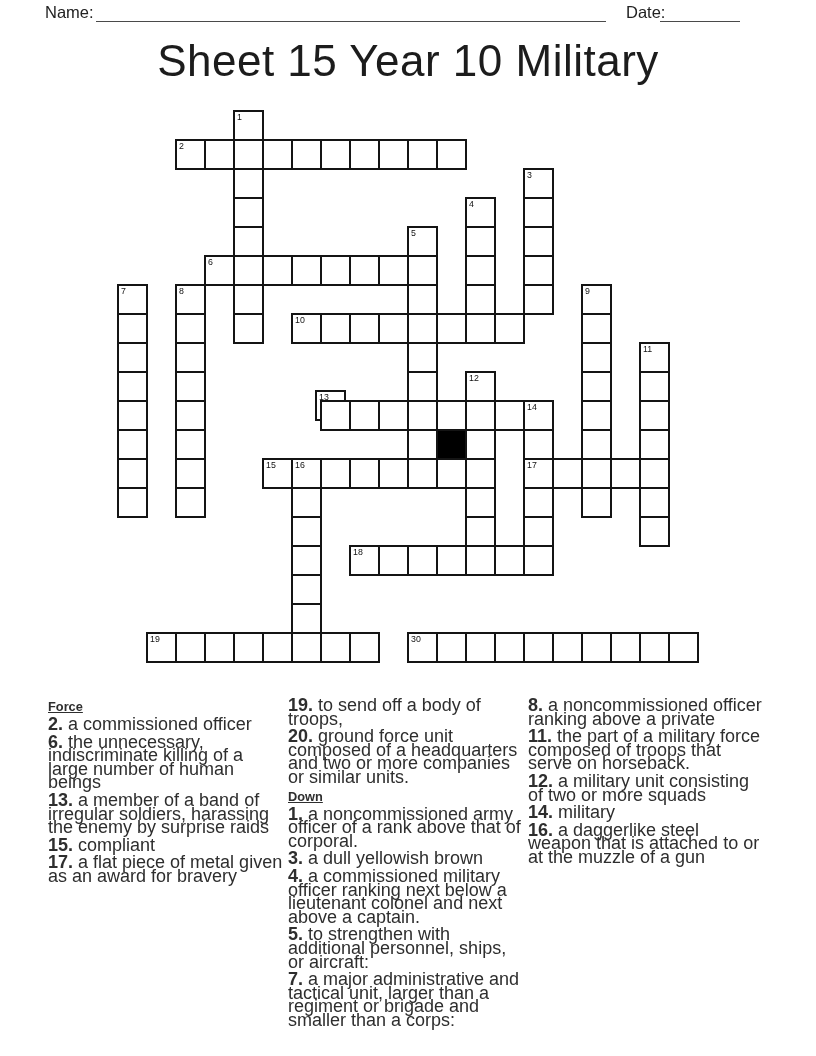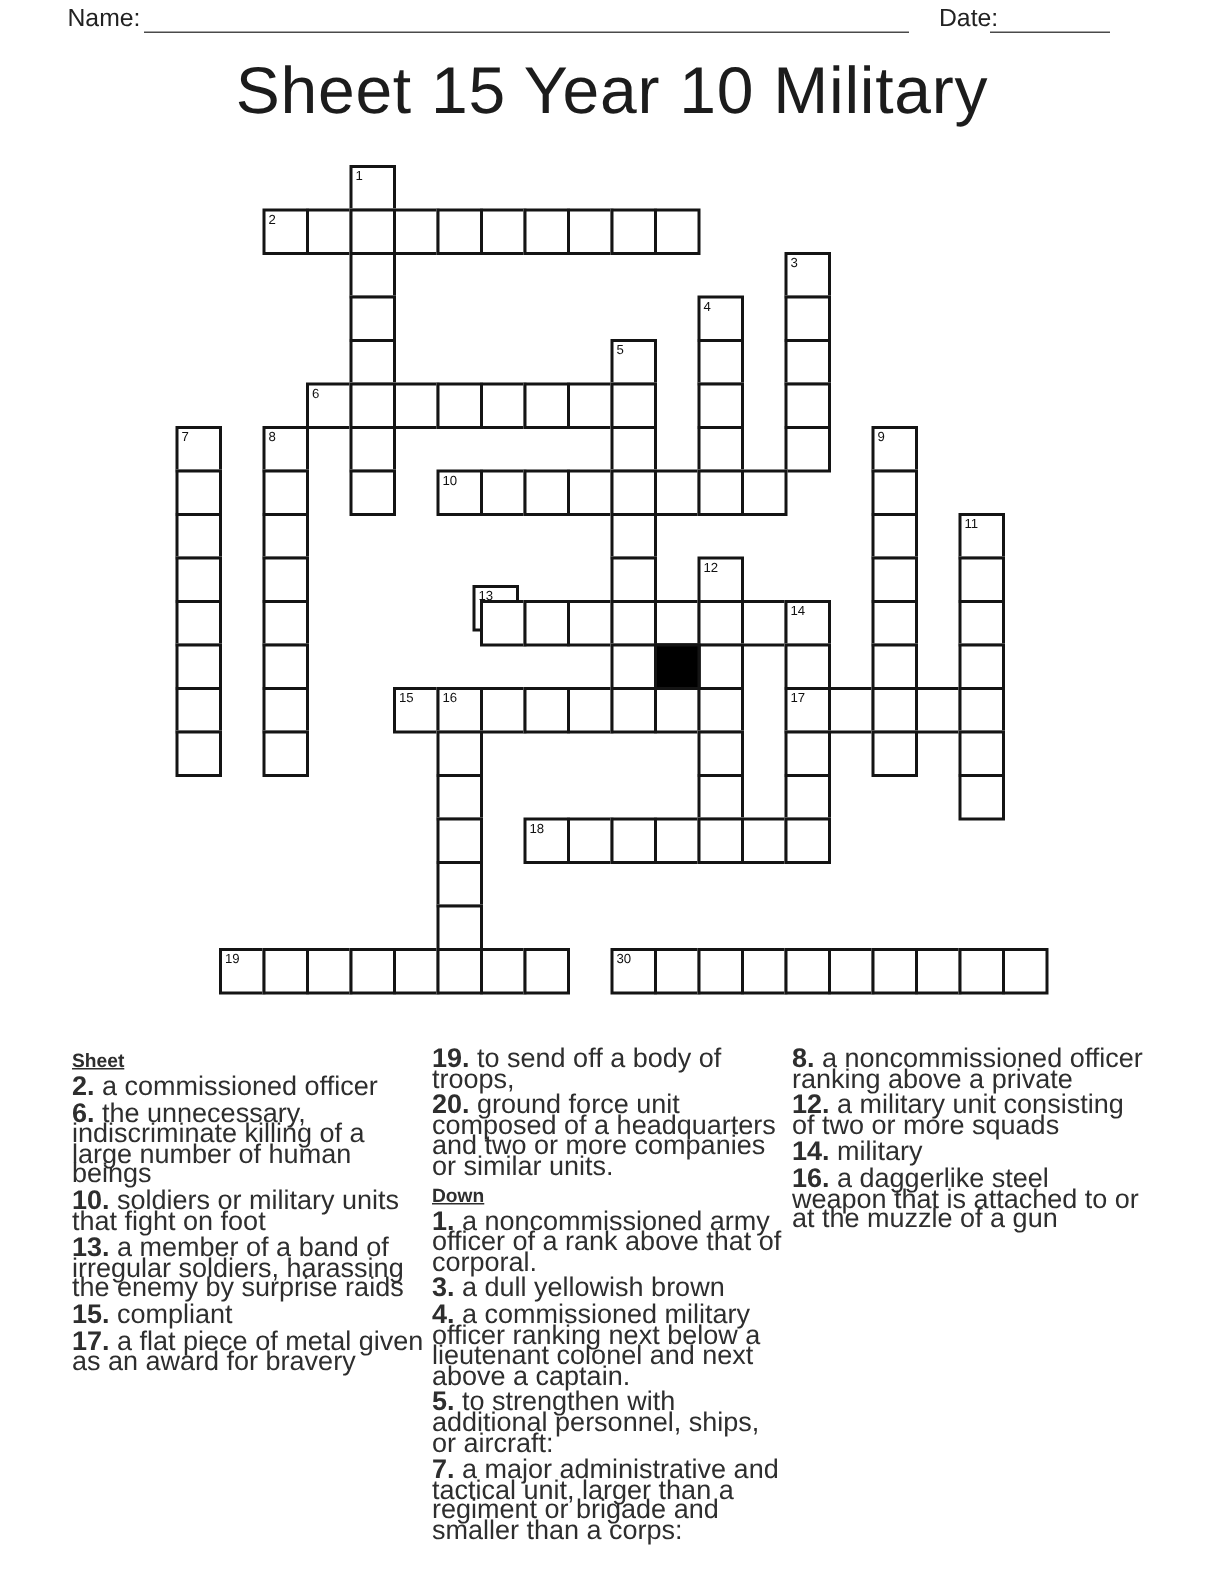--- a/index.html
+++ b/index.html
@@ -204,36 +204,36 @@
     <div class="cell" style="left: 406px; top: 522px; border-color: rgb(20, 20, 20);"></div>
     <div class="cell" style="left: 435px; top: 522px; border-color: rgb(20, 20, 20);"></div>
     <div class="cell" style="left: 464px; top: 522px; border-color: rgb(20, 20, 20);"></div>
     <div class="cell" style="left: 493px; top: 522px; border-color: rgb(20, 20, 20);"></div>
     <div class="cell" style="left: 522px; top: 522px; border-color: rgb(20, 20, 20);"></div>
     <div class="cell" style="left: 551px; top: 522px; border-color: rgb(20, 20, 20);"></div>
     <div class="cell black" style="left: 319px; top: 319px; border-color: rgb(20, 20, 20);"></div>
   </div>
 
 <div class="clue-col" id="col0" style="left: 48px; width: 236px;">
-    <div class="clue-header">Sheet</div>
+    <div class="clue-header">Force</div>
     <div class="clue"><b>2.</b> a commissioned officer</div>
     <div class="clue"><b>6.</b> the unnecessary, indiscriminate killing of a large number of human beings</div>
-    <div class="clue"><b>10.</b> soldiers or military units that fight on foot</div>
     <div class="clue"><b>13.</b> a member of a band of irregular soldiers, harassing the enemy by surprise raids</div>
     <div class="clue"><b>15.</b> compliant</div>
     <div class="clue"><b>17.</b> a flat piece of metal given as an award for bravery</div>
   </div>
 <div class="clue-col" id="col1" style="left: 288px; width: 236px;">
     <div class="clue"><b>19.</b> to send off a body of troops,</div>
     <div class="clue"><b>20.</b> ground force unit composed of a headquarters and two or more companies or similar units.</div>
     <div class="clue-header">Down</div>
     <div class="clue"><b>1.</b> a noncommissioned army officer of a rank above that of corporal.</div>
     <div class="clue"><b>3.</b> a dull yellowish brown</div>
     <div class="clue"><b>4.</b> a commissioned military officer ranking next below a lieutenant colonel and next above a captain.</div>
     <div class="clue"><b>5.</b> to strengthen with additional personnel, ships, or aircraft:</div>
     <div class="clue"><b>7.</b> a major administrative and tactical unit, larger than a regiment or brigade and smaller than a corps:</div>
   </div>
 <div class="clue-col" id="col2" style="left: 528px; width: 238px;">
     <div class="clue"><b>8.</b> a noncommissioned officer ranking above a private</div>
+    <div class="clue"><b>11.</b> the part of a military force composed of troops that serve on horseback.</div>
     <div class="clue"><b>12.</b> a military unit consisting of two or more squads</div>
     <div class="clue"><b>14.</b> military</div>
     <div class="clue"><b>16.</b> a daggerlike steel weapon that is attached to or at the muzzle of a gun</div>
   </div>
 
 </body></html>

